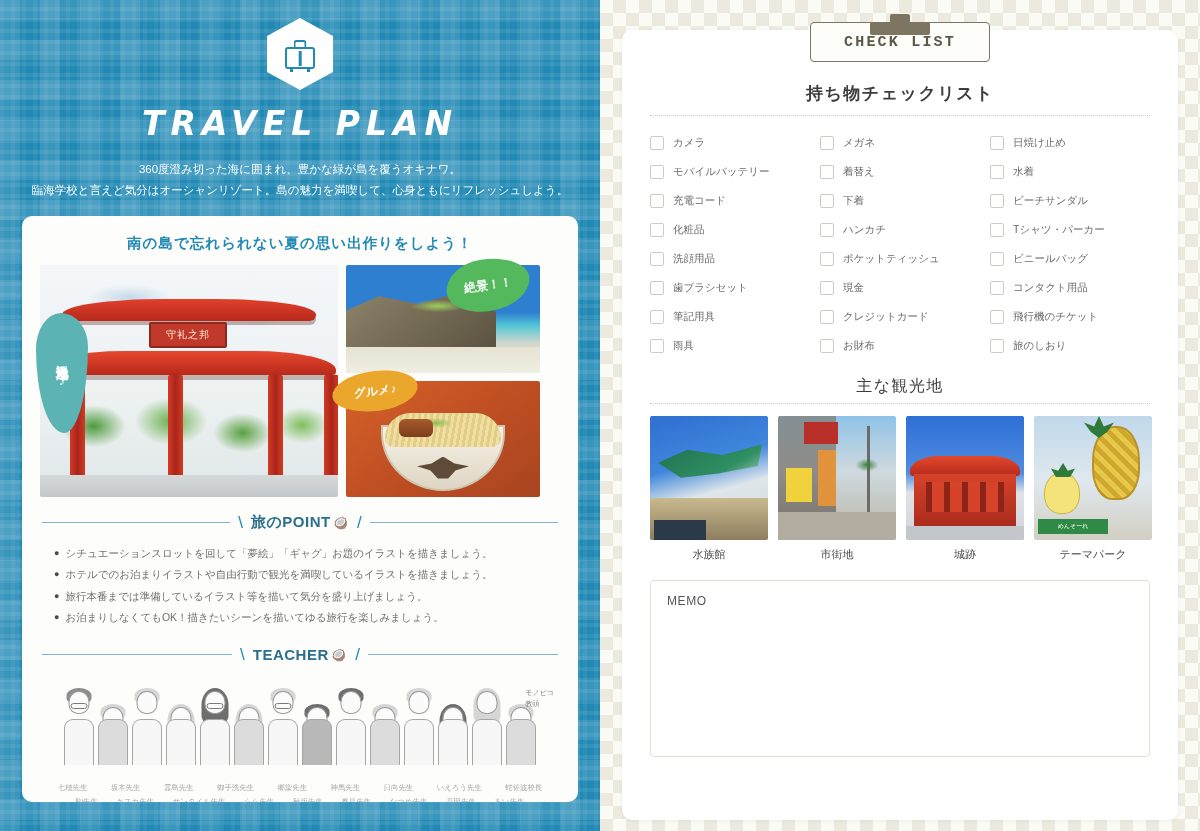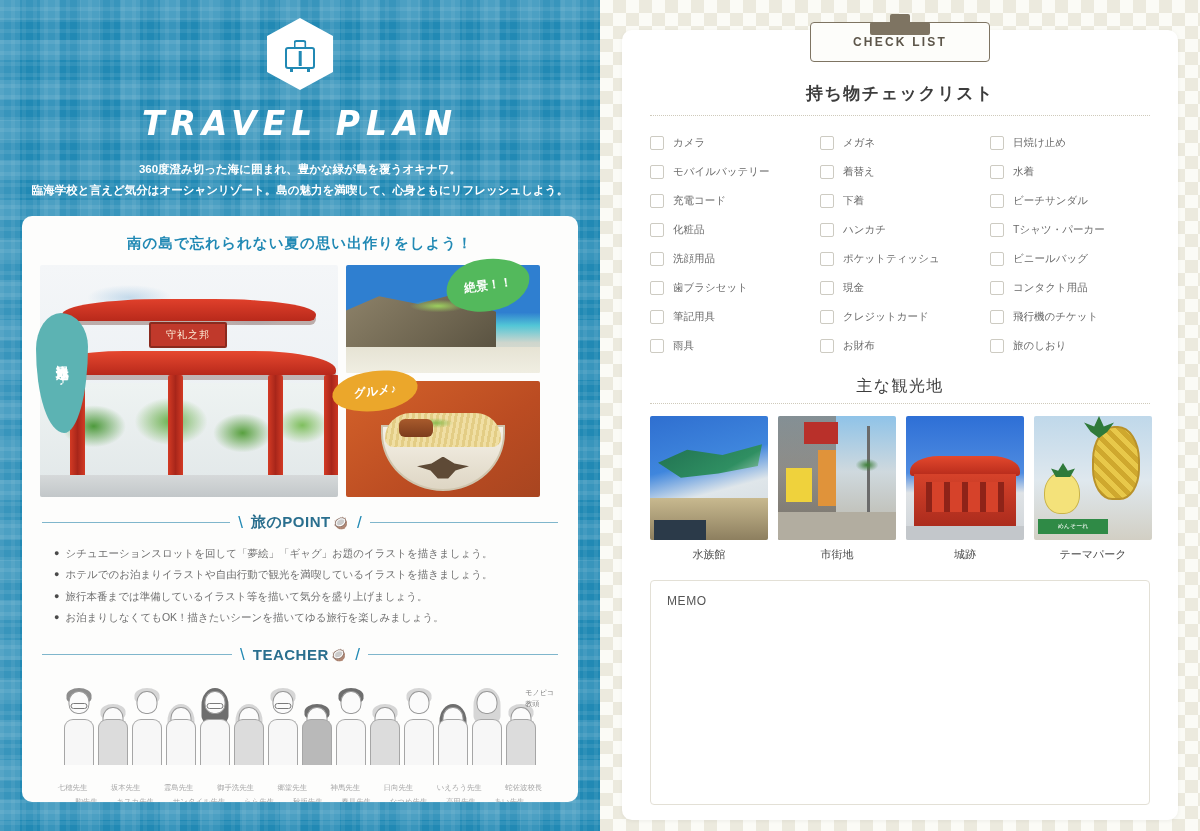--- a/index.html
+++ b/index.html
@@ -63,21 +63,21 @@
   .suitcase .foot-l { left: 5px; } .suitcase .foot-r { right: 5px; }
 
   .travel-title {
     text-align: center; color: #ffffff;
     font-size: 33px; font-weight: bold; font-style: italic;
     letter-spacing: 6px; margin-top: 14px;
     font-family: "DejaVu Sans", sans-serif;
   }
   .lead {
     text-align: center; color: #ffffff;
-    font-size: 11.5px; line-height: 1.85; margin-top: 16px; font-weight: bold;
+    font-size: 11.5px; line-height: 1.85; margin-top: 16px; font-weight: normal;
   }
 
   
   .card {
     position: relative; z-index: 2;
     margin: 14px 22px 0; background: #fdfdfc;
     border-radius: 10px; padding: 18px 18px 10px;
     height: 586px; overflow: hidden;
   }
   .card-head {
@@ -252,21 +252,21 @@
     width:20px; height:9px; background:#7e7462; border-radius:2px 2px 0 0;}
   .clip .bar { position:absolute; top:8px; left:50%; transform:translateX(-50%);
     width:60px; height:13px; background:#7e7462; border-radius:2px;}
   .checklist-tag {
     position:absolute; top:22px; left:50%; transform:translateX(-50%);
     width:180px; height:40px; background:#fdfdfa;
     border:1.5px solid #7e7462; border-radius:4px;
     display:flex; align-items:center; justify-content:center; z-index:3;
   }
   .checklist-tag span {
-    color:#5d564a; font-size:12px; font-weight:bold; letter-spacing:2.2px;
+    color:#5d564a; font-size:15px; font-weight:bold; letter-spacing:2.2px;font-family:Liberation Mono, monospace;
   }
 
   .sheet-inner { position:relative; padding: 52px 28px 20px; }
   .jp-head {
     text-align:center; color:#3d3d3d; font-size:17px; font-weight:bold;
     letter-spacing:1.5px; margin-bottom:10px;
   }
   .dotted { height:0; border-top:1.5px dotted #cfcabb; margin: 6px 0 12px; }
 
   .check-grid { display:grid; grid-template-columns: repeat(3, 1fr); column-gap: 10px; row-gap: 0; }
@@ -323,21 +323,21 @@
     background:#2f7a3a; clip-path: polygon(50% 0,66% 48%,100% 30%,78% 72%,50% 100%,22% 72%,0 30%,34% 48%); }
   .mascot { position:absolute; bottom:26px; left:10px; width:36px; height:42px;
     background:#f4e27a; border-radius:50% 50% 44% 44%; border:1.6px solid #c9b34a; }
   .mascot:after { content:""; position:absolute; top:-10px; left:6px; width:24px; height:14px;
     background:#2f7a3a; clip-path: polygon(50% 0,70% 55%,100% 40%,80% 100%,20% 100%,0 40%,30% 55%); }
   .park-banner { position:absolute; bottom:6px; left:4px; width:70px; height:15px; background:#2f8a46; }
   .park-banner:after { content:"めんそーれ"; position:absolute; inset:0; color:#fff;
     font-size:6px; display:flex; align-items:center; justify-content:center; }
 
   .memo-box {
-    margin-top:18px; width:100%; height:225px;
+    margin-top:18px; width:100%; height:177px;
     border:1px solid #e3e0d6; border-radius:4px; background:#ffffff;
     padding: 13px 16px;
   }
   .memo-label { color:#555555; font-size:12px; letter-spacing:.6px; }
 </style>
 </head>
 <body>
 
 <div class="page">
 

